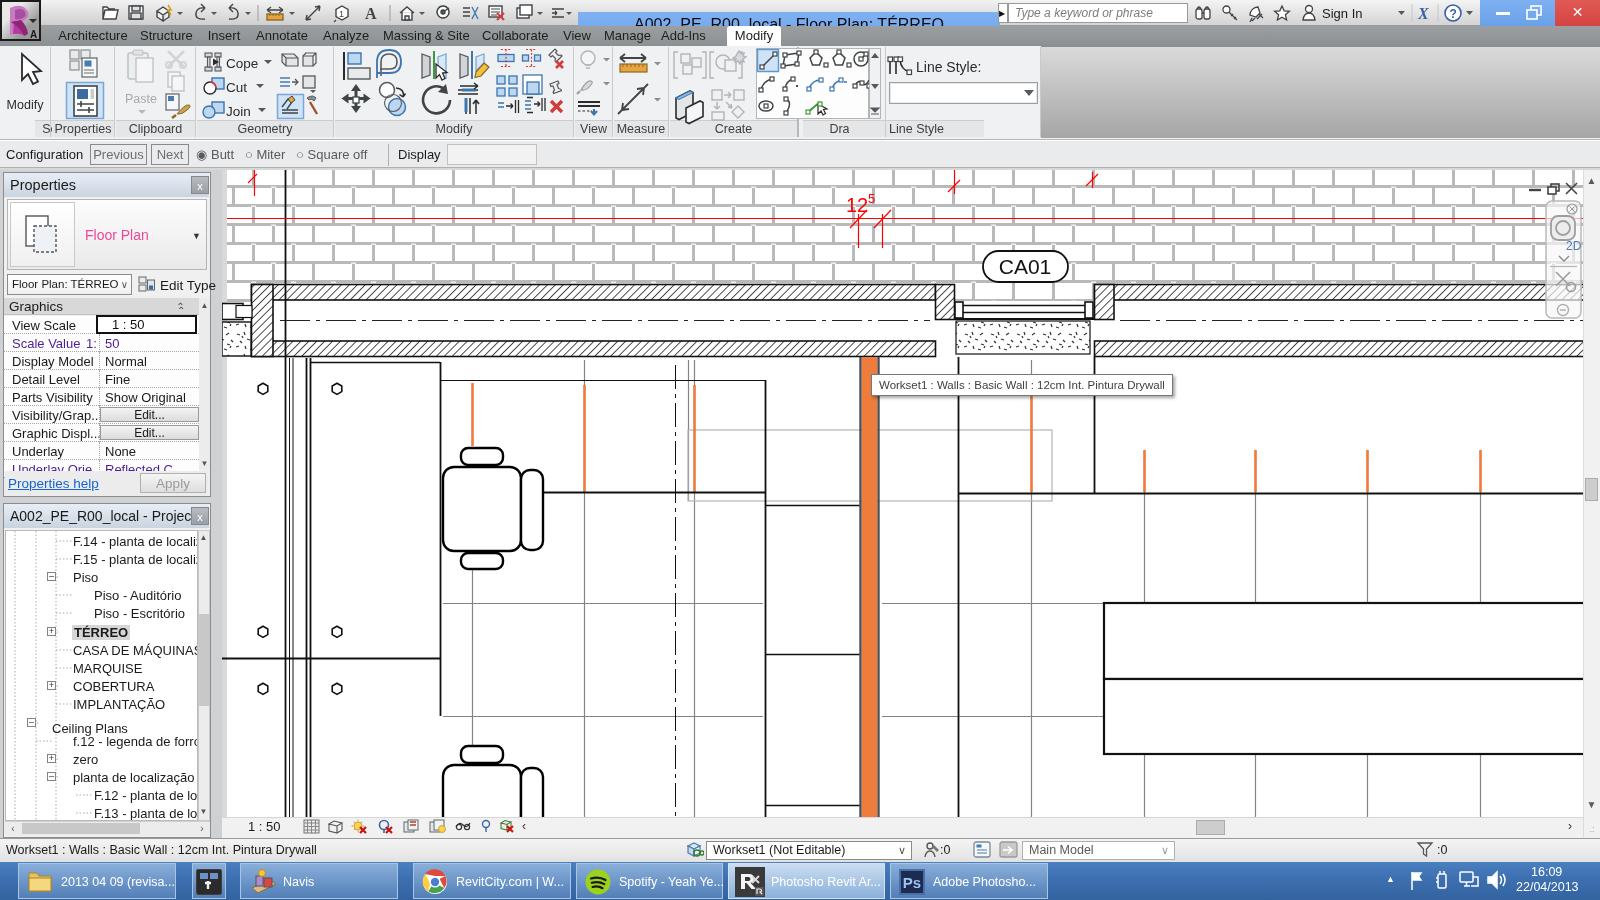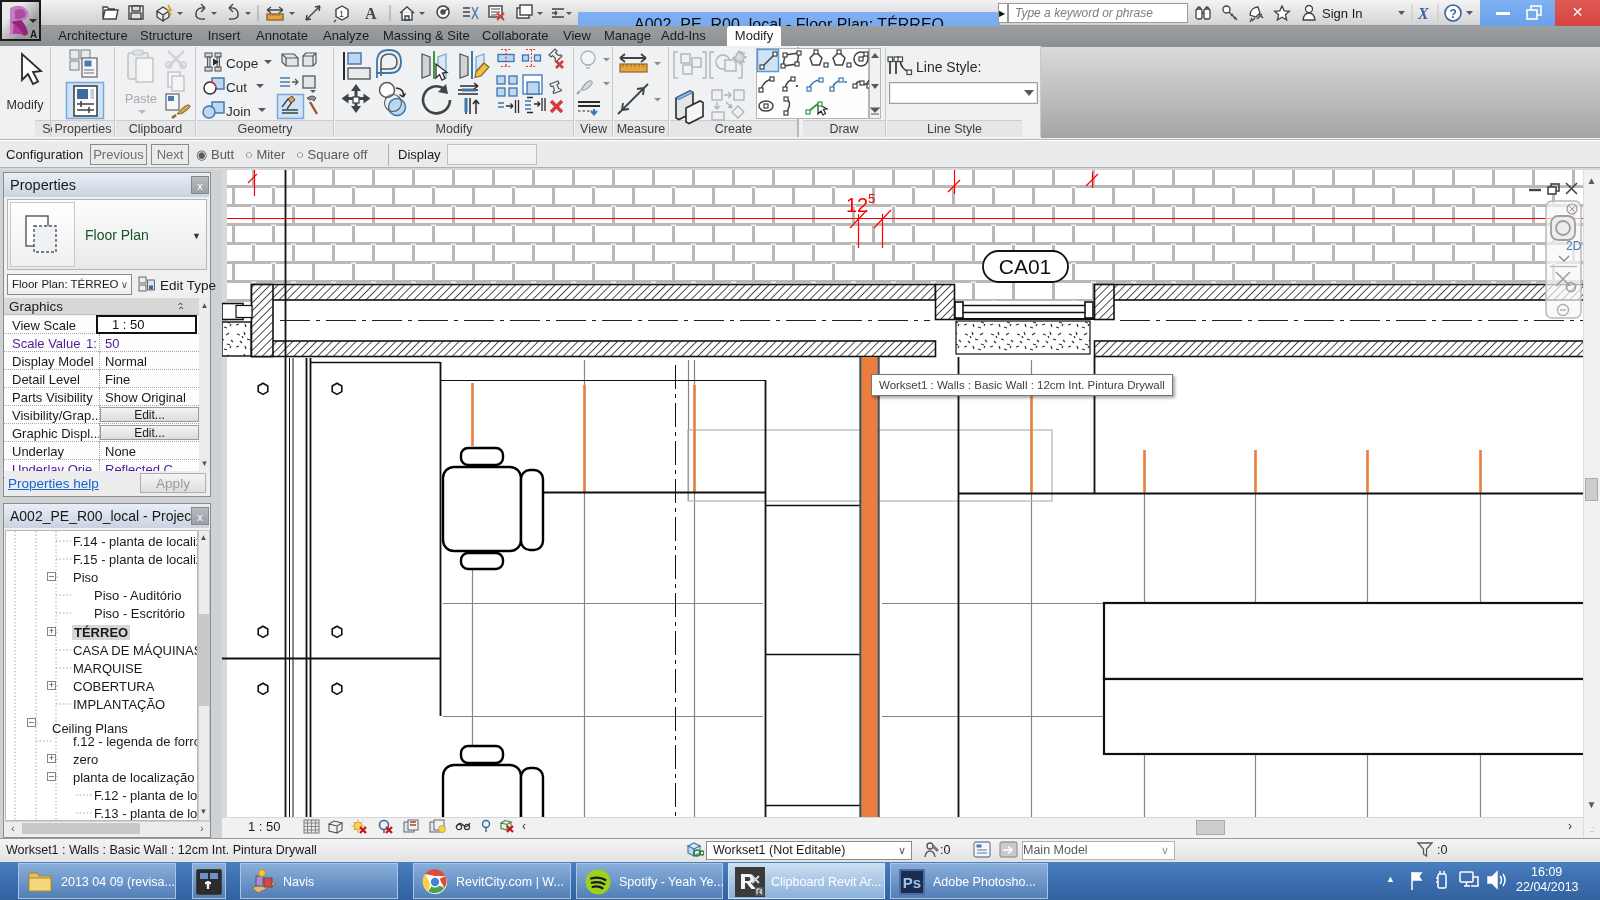--- a/index.html
+++ b/index.html
@@ -203,21 +203,21 @@
 <div class="abs" id="ribbon-right"></div>
 <div class="plabel" style="left:1px;width:49px;margin-left:34px;">Select</div>
 <div class="plabel" style="left:52px;width:62px;">Properties</div>
 <div class="plabel" style="left:116px;width:79px;">Clipboard</div>
 <div class="plabel" style="left:197px;width:136px;">Geometry</div>
 <div class="plabel" style="left:335px;width:238px;">Modify</div>
 <div class="plabel" style="left:575px;width:37px;">View</div>
 <div class="plabel" style="left:614px;width:54px;">Measure</div>
 <div class="plabel" style="left:670px;width:127px;">Create</div>
 <div class="plabel" style="left:803px;width:82px;">Draw</div>
-<div class="plabel" style="left:887px;width:135px;">Line Style</div>
+<div class="plabel" style="left:849px;width:135px;">Line Style</div>
 <div class="psep" style="left:50px;"></div>
 <div class="psep" style="left:114px;"></div>
 <div class="psep" style="left:195px;"></div>
 <div class="psep" style="left:333px;"></div>
 <div class="psep" style="left:573px;"></div>
 <div class="psep" style="left:612px;"></div>
 <div class="psep" style="left:668px;"></div>
 <div class="psep" style="left:797px;width:2px;background:#b5b8bb;"></div>
 <div class="psep" style="left:885px;"></div>
 <div class="psep" style="left:1040px;"></div>
@@ -757,21 +757,21 @@
 <div class="palette" style="left:3px;top:172px;width:208px;height:325px;"></div>
 <div class="abs pal-title" style="left:4px;top:173px;width:205px;">Properties</div>
 <div class="abs pal-x" style="left:191px;top:176px;">x</div>
 
 <div class="abs" style="left:7px;top:199px;width:200px;height:71px;background:linear-gradient(#fdfdfd,#e9e9e9);border:1px solid #b5b5b5;"></div>
 <div class="abs" style="left:10px;top:202px;width:65px;height:65px;background:linear-gradient(#ffffff,#f0f0f0);border:1px solid #c8c8c8;"></div>
 <svg class="abs" style="left:20px;top:212px;" width="46" height="46" viewBox="0 0 46 46">
   <rect x="6" y="4" width="22" height="30" fill="#fff" stroke="#555" stroke-width="1.4"></rect>
   <rect x="14" y="14" width="22" height="26" fill="#eef2f6" stroke="#555" stroke-width="1.4" stroke-dasharray="3 2"></rect>
 </svg>
-<div class="abs" style="left:85px;top:227px;font-size:14px;color:#14532d;">Floor Plan</div>
+<div class="abs" style="left:85px;top:227px;font-size:14px;color:#ec4899;">Floor Plan</div>
 <div class="abs" style="left:192px;top:231px;font-size:9px;color:#333;">▼</div>
 
 <div class="abs" style="left:7px;top:274px;width:125px;height:21px;background:linear-gradient(#ffffff,#efefef);border:1px solid #8b8b8b;font-size:11.5px;line-height:19px;color:#1a1a1a;padding-left:4px;white-space:nowrap;overflow:hidden;">Floor Plan: TÉRREO<span style="position:absolute;right:3px;top:0px;font-size:10px;color:#555;background:linear-gradient(#ffffff,#efefef);padding-left:2px;">∨</span></div>
 <svg class="abs" style="left:138px;top:276px;" width="17" height="17" viewBox="0 0 17 17">
   <rect x="1" y="1" width="7" height="6" fill="#e8edf2" stroke="#666" stroke-width="1"></rect>
   <rect x="1" y="9" width="7" height="6" fill="#e8edf2" stroke="#666" stroke-width="1"></rect>
   <rect x="9.5" y="4" width="7" height="10" fill="#dde4ea" stroke="#666" stroke-width="1"></rect>
   <rect x="11" y="9.5" width="4" height="4" fill="#3b66a0"></rect>
 </svg>
 <div class="abs" style="left:160px;top:278px;font-size:13.5px;color:#1a1a1a;">Edit Type</div>
@@ -910,21 +910,21 @@
   <path d="M12 4 l5 5 l-2 2 l-5 -5 Z" fill="#777"></path>
 </svg>
 <div class="abs" style="left:940px;top:843px;font-size:12.5px;color:#1a1a1a;">:0</div>
 <svg class="abs" style="left:973px;top:841px;" width="46" height="18" viewBox="0 0 46 18">
   <rect x="1" y="1" width="16" height="15" rx="2" fill="#f5f8fb" stroke="#7a8a99" stroke-width="1.3"></rect>
   <rect x="3.5" y="3.5" width="5" height="3" fill="#4a7bb0"></rect>
   <path d="M4 9 h10 M4 12 h10" stroke="#4a7bb0" stroke-width="1.2"></path>
   <rect x="27" y="1" width="17" height="15" rx="2" fill="#c9c9c9" stroke="#9a9a9a" stroke-width="1.3"></rect>
   <path d="M30 9 h8 M35 5.5 l4 3.5 l-4 3.5" fill="none" stroke="#fff" stroke-width="1.6"></path>
 </svg>
-<div class="abs" style="left:1022px;top:841px;width:153px;height:19px;background:#fff;border:1px solid #b0b0b0;font-size:12.5px;line-height:17px;color:#5a5a5a;">Main Model<span style="position:absolute;right:5px;top:0px;font-size:11px;color:#999;">∨</span></div>
+<div class="abs" style="left:1022px;top:841px;width:153px;height:19px;background:#fff;border:1px solid #b0b0b0;font-size:12.5px;line-height:17px;color:#5a5a5a;padding-left:6px;">Main Model<span style="position:absolute;right:5px;top:0px;font-size:11px;color:#999;">∨</span></div>
 <svg class="abs" style="left:1416px;top:841px;" width="20" height="18" viewBox="0 0 20 18">
   <path d="M2 2 h14 l-5.5 6 v7 l-3 -2 v-5 Z" fill="#eef2f6" stroke="#555" stroke-width="1.3"></path>
 </svg>
 <div class="abs" style="left:1437px;top:843px;font-size:12.5px;color:#1a1a1a;">:0</div>
 
 <div class="abs" id="taskbar"></div>
 <div class="tbtn" style="left:18px;width:158px;">
   <svg class="abs" style="left:8px;top:5px;" width="28" height="26" viewBox="0 0 28 26">
     <path d="M2 4 h8 l2 3 h12 v15 h-22 Z" fill="#e8c15c" stroke="#a8862e" stroke-width="1"></path>
     <path d="M2 9 h22 v13 h-22 Z" fill="#f4d87e" stroke="#a8862e" stroke-width="1"></path>
@@ -969,21 +969,21 @@
 </div>
 <div class="tbtn" style="left:728px;width:157px;background:linear-gradient(rgba(225,238,250,.85),rgba(160,195,232,.8));border-color:#cfe3f5;">
   <svg class="abs" style="left:6px;top:3px;" width="30" height="30" viewBox="0 0 30 30">
     <rect x="0" y="0" width="30" height="30" fill="#3a3a3a"></rect>
 
     <path d="M6 22 V7 h8 q5 0 5 4.5 q0 3.5 -3.5 4.2 l5.5 6.3 h-4.5 l-5 -6 h-1.5 v6 Z M10 10 v4 h3.5 q2 0 2 -2 q0 -2 -2 -2 Z" fill="#f5f5f5"></path>
     <path d="M17 9 l7 7 M24 9 l-7 7" stroke="#d8d8d8" stroke-width="2"></path>
     <rect x="20" y="20" width="9" height="9" fill="#555"></rect>
     <path d="M22 27 v-5 h2.5 q2 0 2 1.6 q0 1.4 -1.4 1.6 l2 1.8" fill="none" stroke="#eee" stroke-width="1.2"></path>
   </svg>
-  <span class="lbl">Clipboard Revit Ar...</span>
+  <span class="lbl">Photosho Revit Ar...</span>
 </div>
 <div class="tbtn" style="left:890px;width:158px;">
   <div class="abs" style="left:8px;top:5px;width:26px;height:26px;background:#1c2c50;border:2px solid #4a6ea8;color:#9cc2f0;font-size:15px;font-weight:bold;text-align:center;line-height:23px;">Ps</div>
   <span class="lbl">Adobe Photosho...</span>
 </div>
 <div class="abs tray" style="left:1386px;top:874px;font-size:9px;">▲</div>
 <svg class="abs" style="left:1408px;top:868px;" width="100" height="24" viewBox="0 0 100 24">
   <g stroke="#fff" stroke-width="1.5" fill="none">
     <path d="M4 22 V4 m0 1 h9 l-2.5 3.5 L13 12 H4" fill="#fff"></path>
     <g transform="translate(26,0)">

